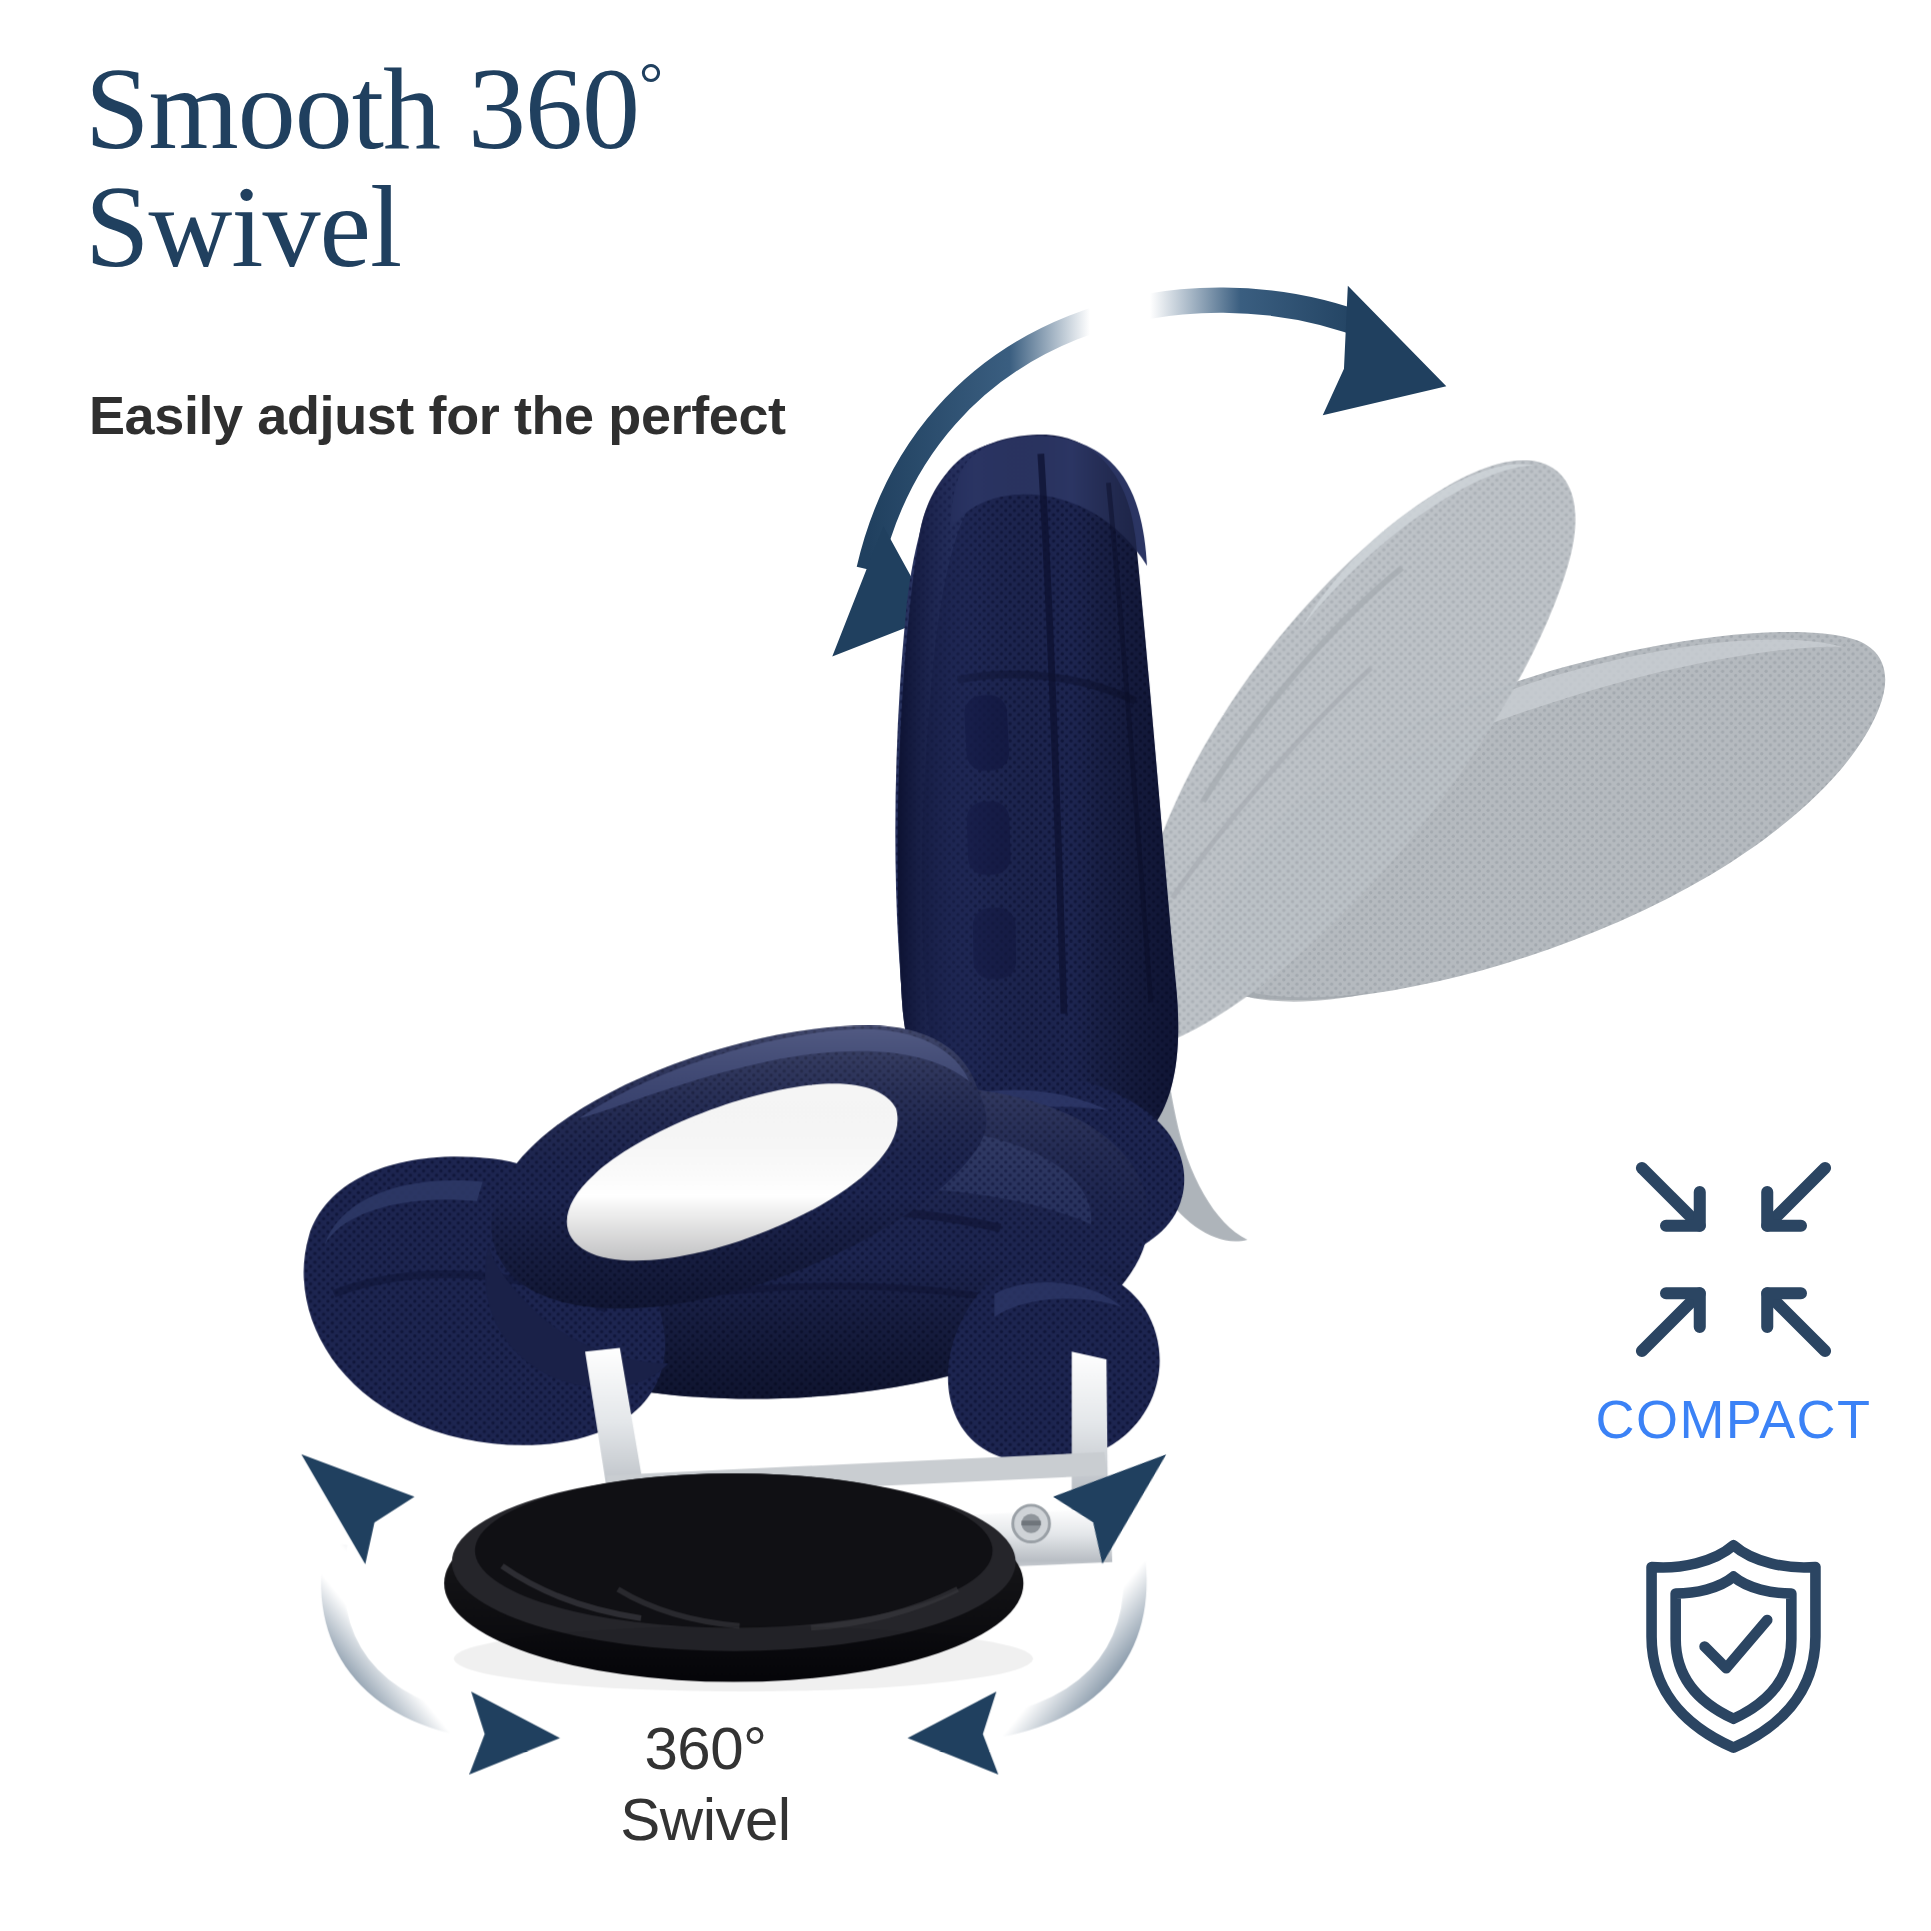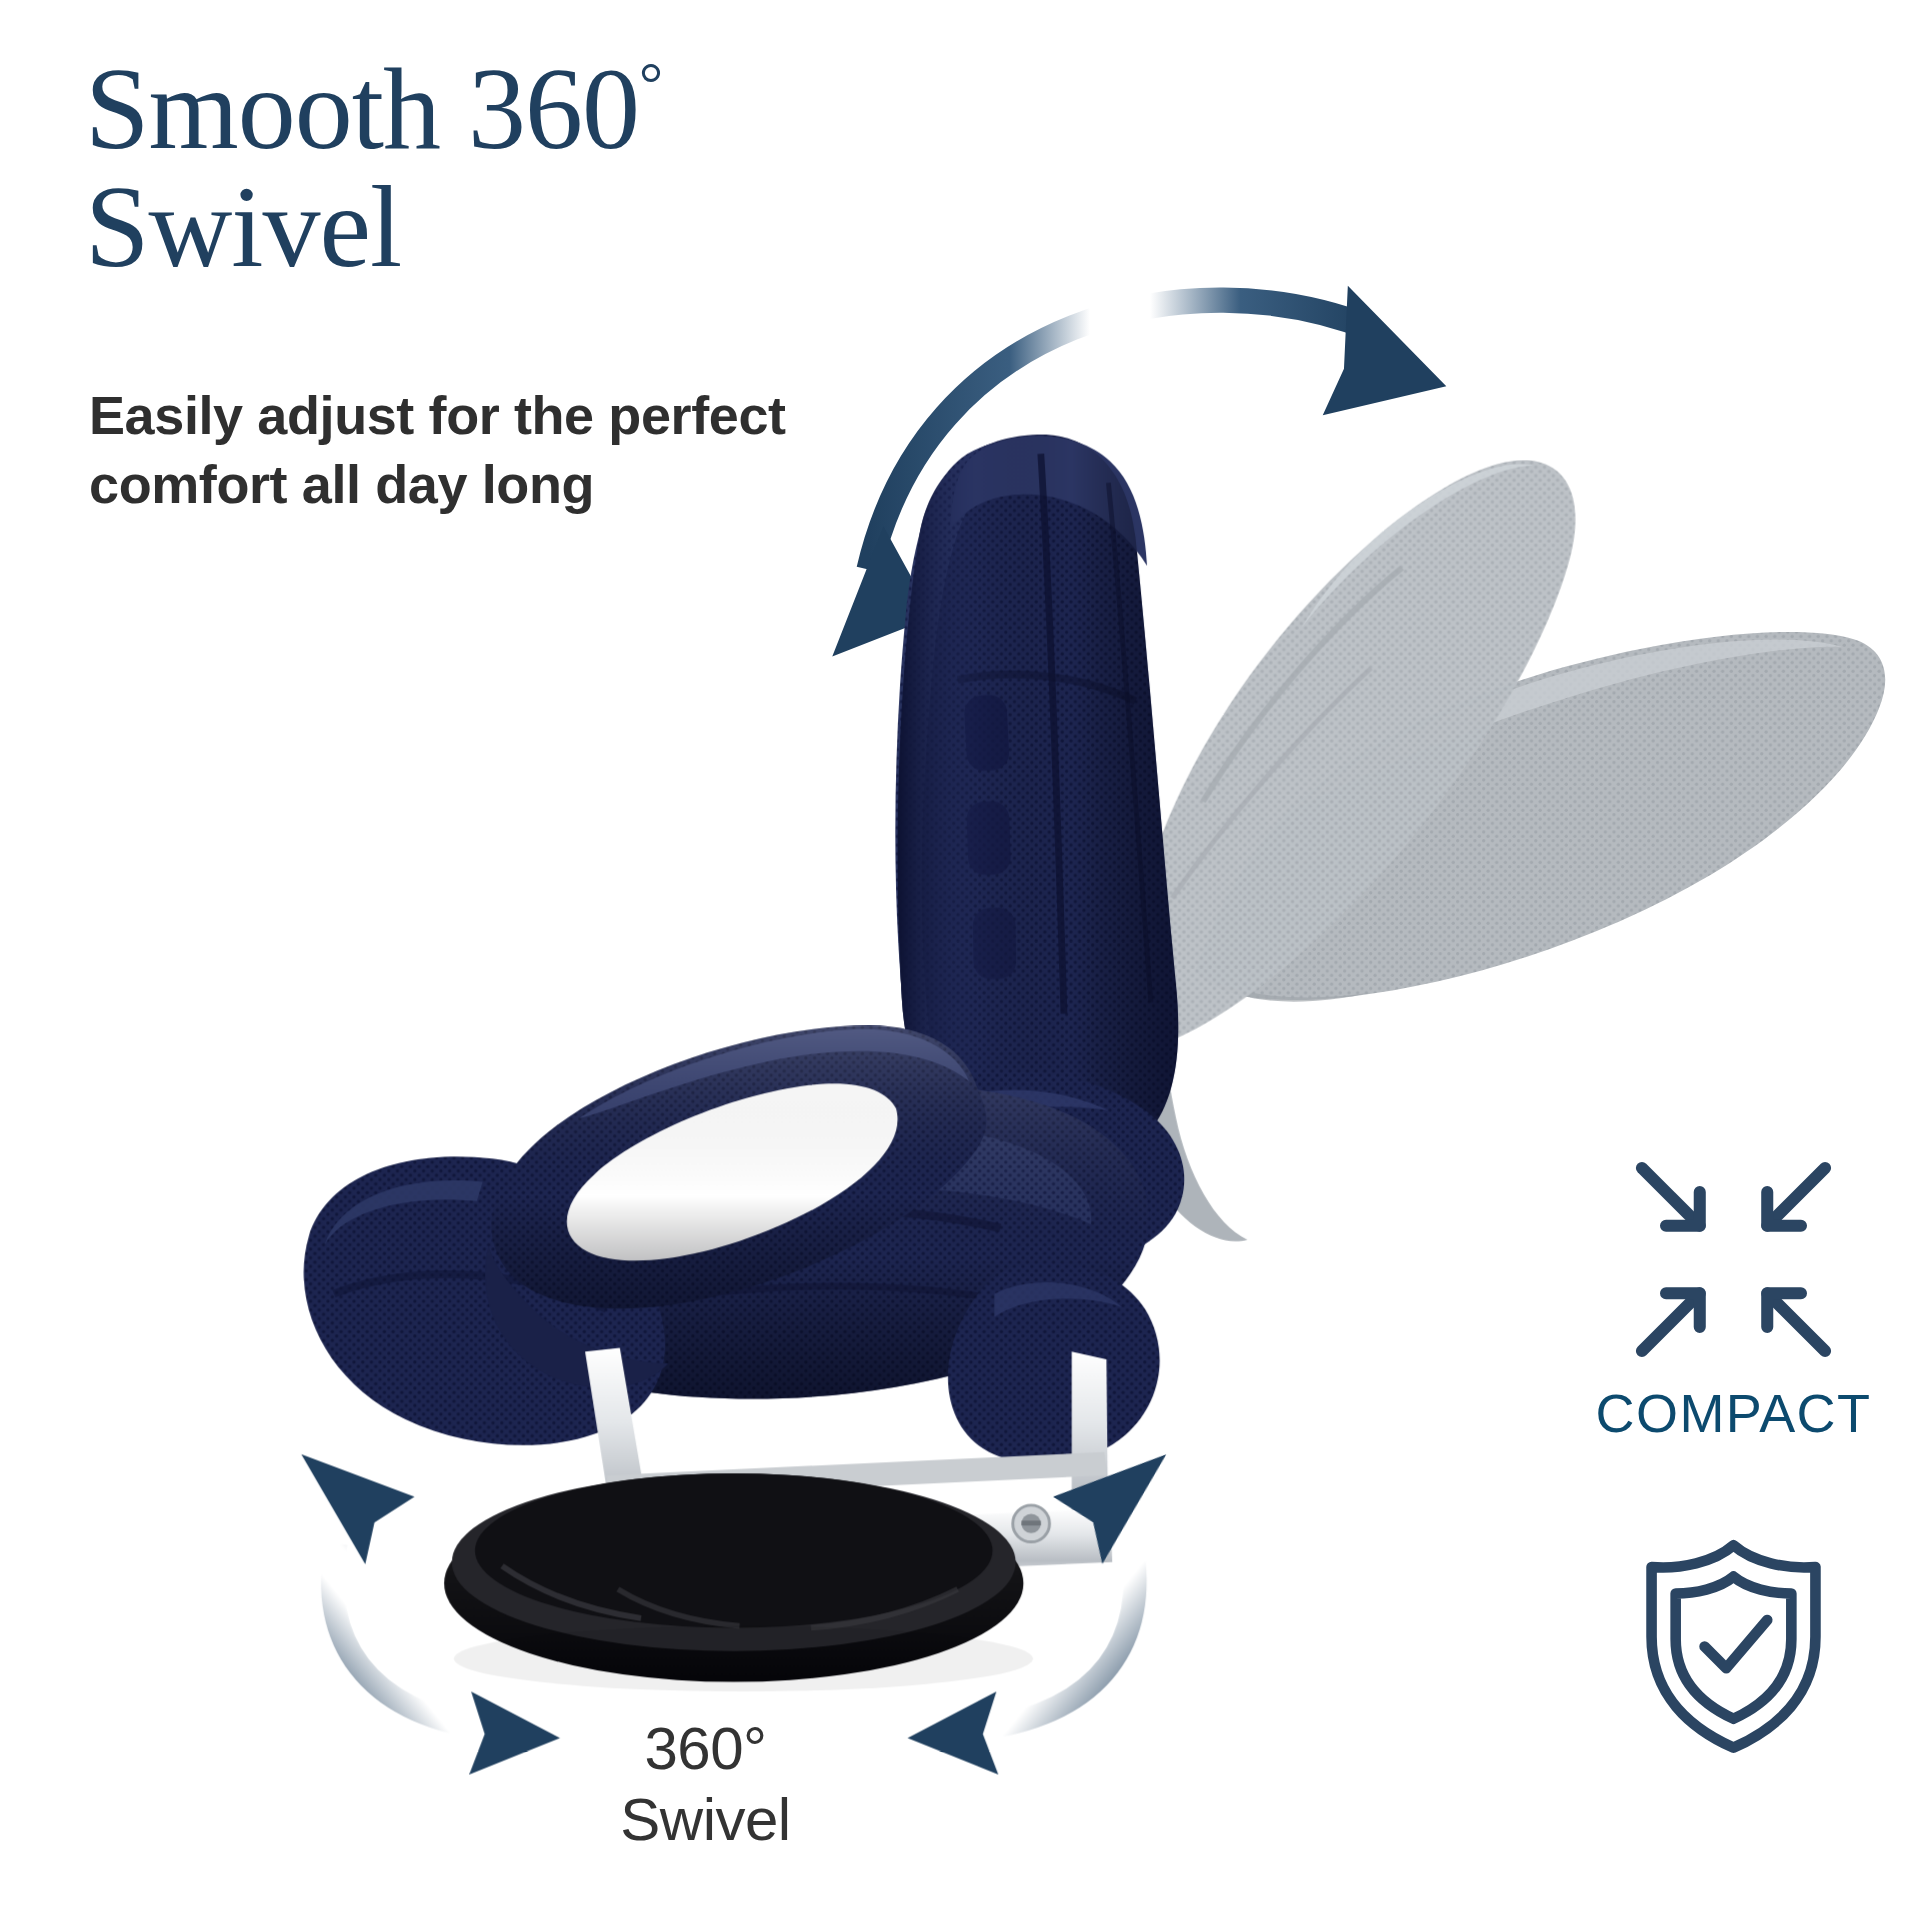--- a/index.html
+++ b/index.html
@@ -58,22 +58,22 @@
   .feature {
     position: absolute;
     width: 319px;
     text-align: center;
   }
   #feature-compact { left: 1574px; top: 1139px; }
   #feature-sturdy  { left: 1574px; top: 1526px; }
   .feature .f-icon { display:block; margin: 0 auto; }
   .feature .f-label {
     display:block;
-    margin-top: 2px;
-    color: #0c4a6e;
+    margin-top: 8px;
+    color: #3b82f6;
     font-size: 54px;
     letter-spacing: 1.4px;
     font-weight: 400;
   }
 
   
   #swivel-caption {
     position: absolute;
     left: 546px; top: 1714px;
     width: 319px;
@@ -90,21 +90,20 @@
 
 <div id="stage">
 
   <div id="headline">
     <div class="h-line"><span>Smooth 360</span><span class="deg">°</span></div>
     <div class="h-line">Swivel</div>
   </div>
 
   <div id="subhead">
     <span class="s-line">Easily adjust for the perfect</span>
-    <span class="s-line">comfort all day long</span>
   </div>
 
   <svg id="scene" viewBox="0 0 2000 2000" xmlns="http://www.w3.org/2000/svg">
     <defs>
 
       <pattern id="meshNavy" width="9" height="9" patternUnits="userSpaceOnUse">
         <rect width="9" height="9" fill="#1d2550"></rect>
         <circle cx="2.2" cy="2.2" r="1.7" fill="#10163a"></circle>
         <circle cx="6.7" cy="6.7" r="1.7" fill="#10163a"></circle>
       </pattern>

